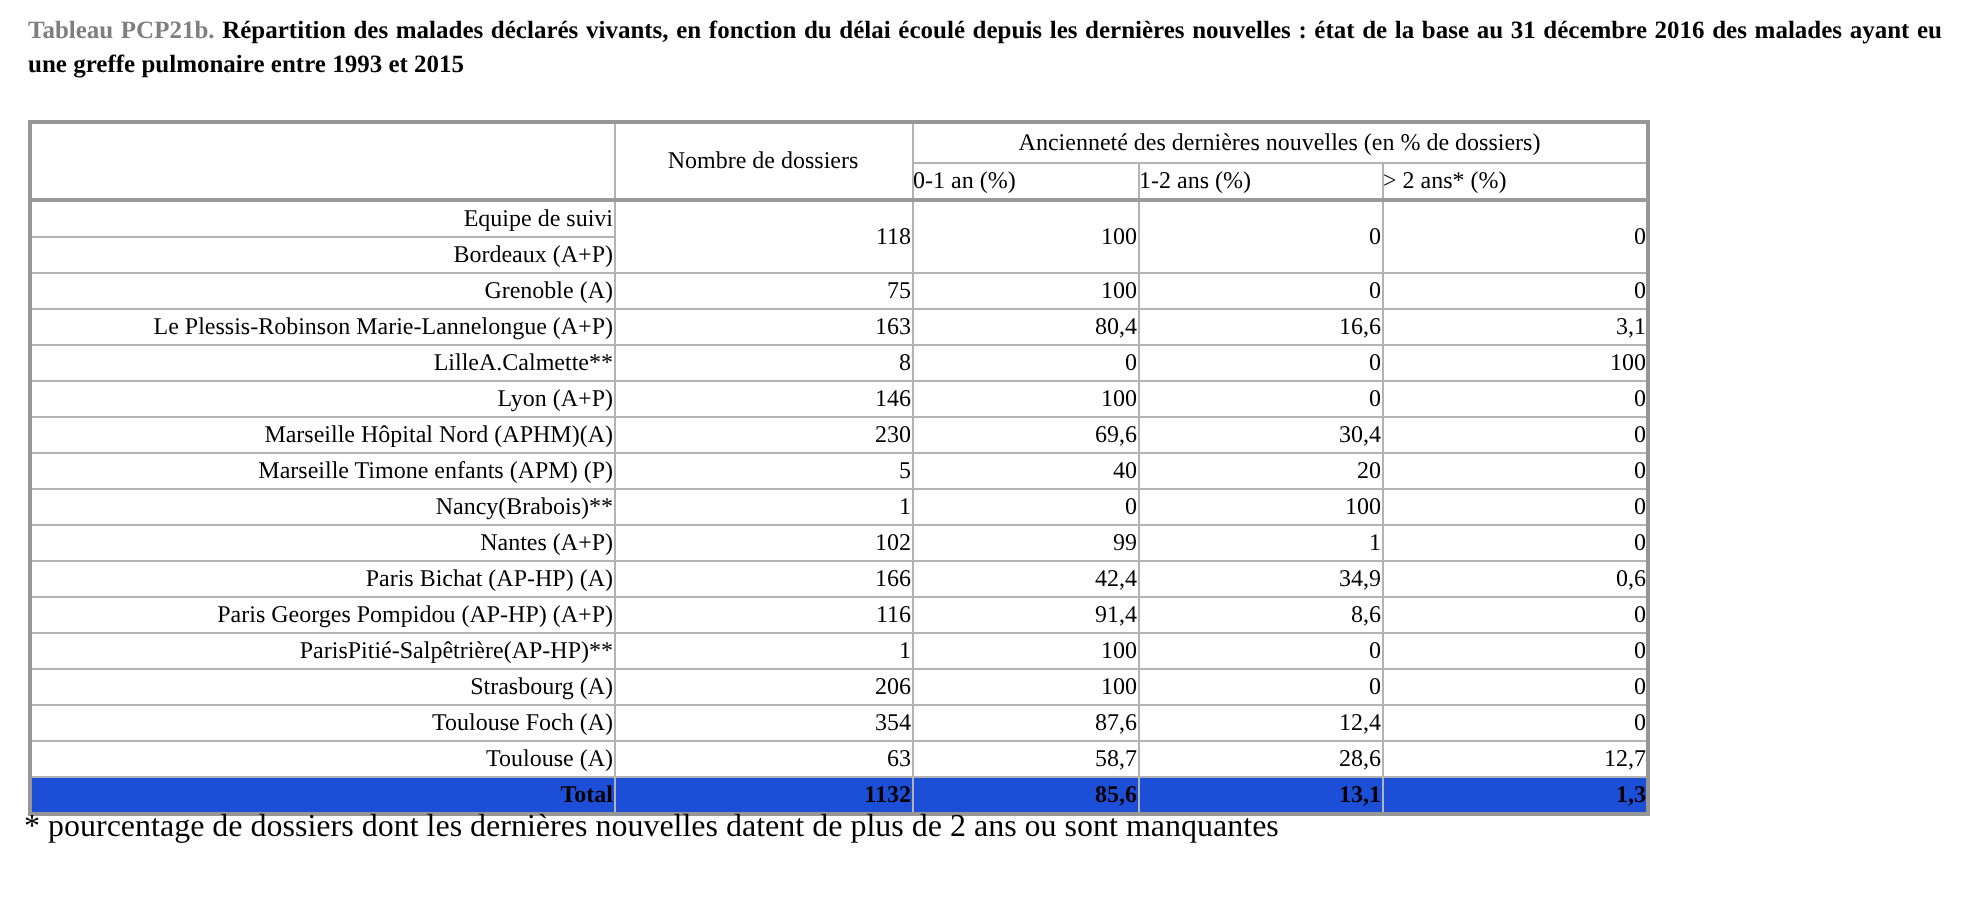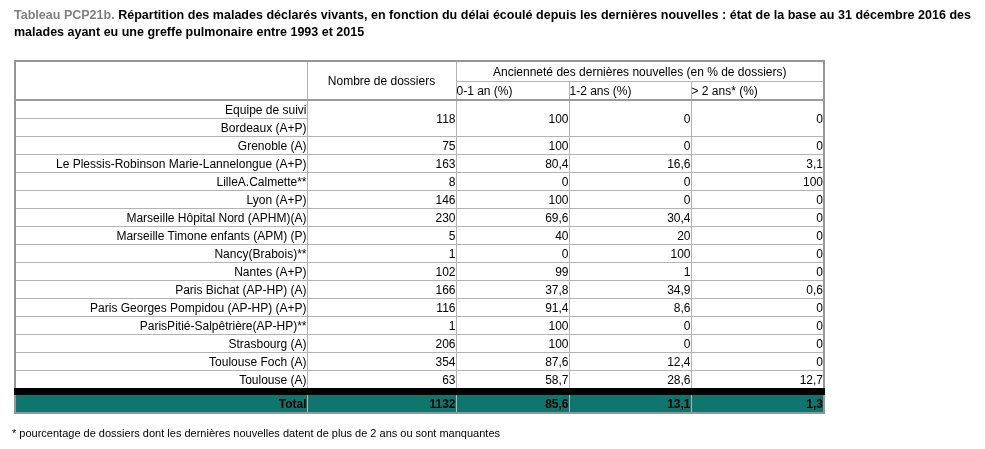--- a/index.html
+++ b/index.html
@@ -9,20 +9,21 @@
     width: 985px;
     height: 449px;
     overflow: hidden;
     font-family: "Liberation Sans", sans-serif;
     color: #000000;
   }
   .page {
     position: relative;
     width: 964px;
     height: 449px;
+    font-family: Liberation Serif, serif;
   }
   .title {
     position: absolute;
     left: 14px;
     top: 7px;
     width: 957px;
     font-size: 12.5px;
     font-weight: bold;
     line-height: 17px;
     text-align: justify;
@@ -56,29 +57,29 @@
   thead th { font-weight: bold; }
   thead tr.group-row th { height: 19px; }
   thead { border-bottom: 2px solid #9a9a9a; }
   th.corner { background: #ffffff; }
   th.group-head { text-align: center; }
   th.sub-head { text-align: left; padding-right: 8px; margin-left: 28px; }
   th.doss-head { text-align: center; }
   td.lbl { text-align: right; padding-left: 6px; }
   td.num { text-align: right; padding-right: 8px; }
   tr.total-row td {
-    background: #0f766e;
+    background: #1d4ed8;
     font-weight: bold;
-    border-top: 7px solid #000000;
+    border-top: 1px solid #000000;
   }
   .footnotes {
     position: absolute;
     left: 12px;
-    top: 425px;
-    font-size: 11px;
+    top: 405px;
+    font-size: 16px;
     line-height: 17px;
   }
 </style>
 </head>
 <body>
 
 <div class="page">
 
   <div class="title">
     <span class="prefix">Tableau PCP21b.</span>
@@ -169,21 +170,21 @@
       <tr>
         <td class="lbl">Nantes (A+P)</td>
         <td class="num">102</td>
         <td class="num">99</td>
         <td class="num">1</td>
         <td class="num">0</td>
       </tr>
       <tr>
         <td class="lbl">Paris Bichat (AP-HP) (A)</td>
         <td class="num">166</td>
-        <td class="num">37,8</td>
+        <td class="num">42,4</td>
         <td class="num">34,9</td>
         <td class="num">0,6</td>
       </tr>
       <tr>
         <td class="lbl">Paris Georges Pompidou (AP-HP) (A+P)</td>
         <td class="num">116</td>
         <td class="num">91,4</td>
         <td class="num">8,6</td>
         <td class="num">0</td>
       </tr>

